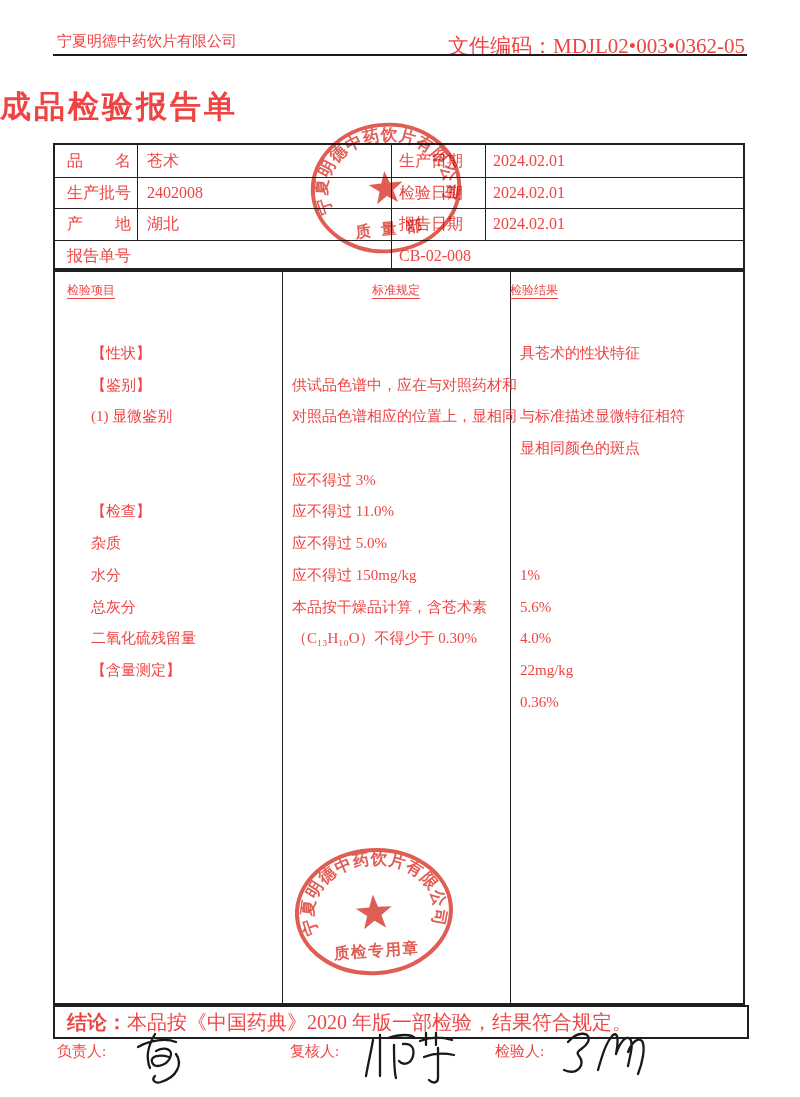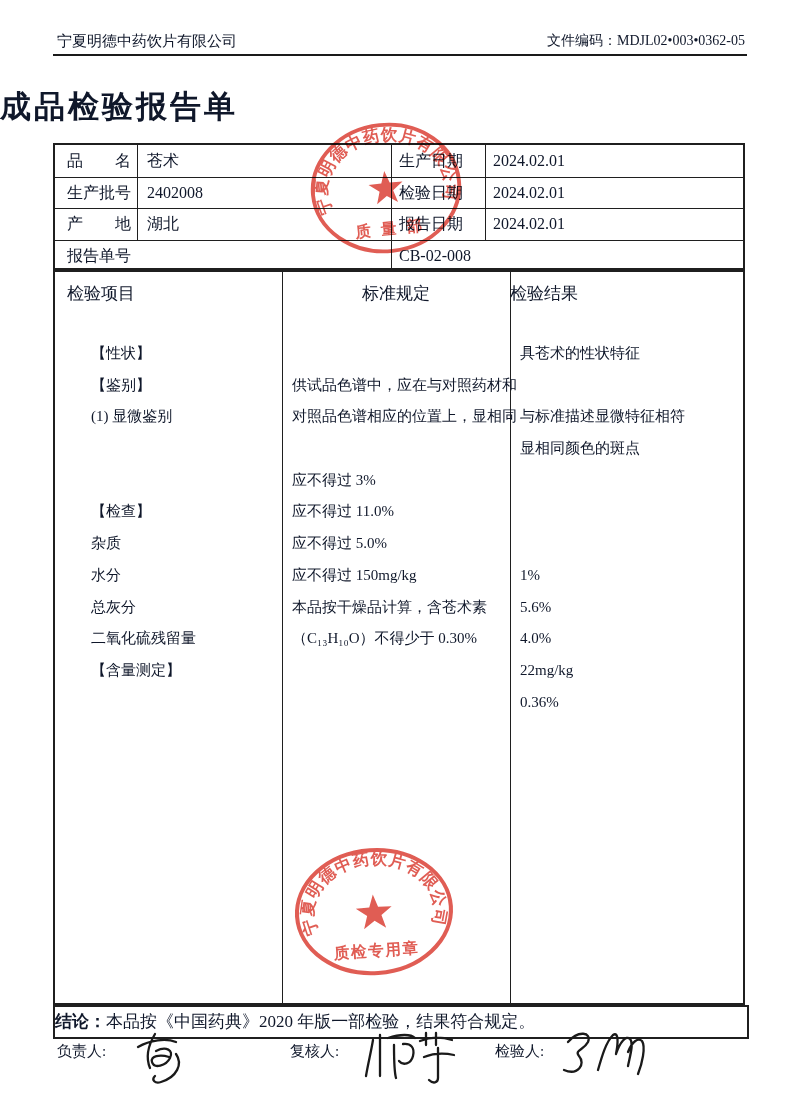--- a/index.html
+++ b/index.html
@@ -1,47 +1,47 @@
 <!DOCTYPE html>
 <html><head>
 <meta charset="utf-8">
 <style>
   html,body{margin:0;padding:0;background:#ffffff;}
   .page{
     position:relative;width:800px;height:1097px;background:#ffffff;
-    font-family:"Liberation Serif","DejaVu Serif",serif;color:#0f172a;overflow:hidden;
+    font-family:"Liberation Serif","DejaVu Serif",serif;color:#ef4444;overflow:hidden;
   }
   
   .hdr-company{position:absolute;left:57px;top:32px;font-size:15px;}
-  .hdr-code{position:absolute;right:55px;top:32px;font-size:14px;}
+  .hdr-code{position:absolute;right:55px;top:32px;font-size:21px;}
   .hdr-rule{position:absolute;left:53px;top:54px;width:694px;height:0;border-top:2px solid #1a1a1a;}
   
   .doc-title{position:absolute;left:0;top:86px;width:800px;
     font-size:31px;font-weight:bold;letter-spacing:3px;font-family:Liberation Serif, serif;}
   
   .info-table{position:absolute;left:53px;top:143px;width:692px;height:127px;border:2px solid #1f1f1f;box-sizing:border-box;}
   .info-table .h{position:absolute;left:0;width:100%;height:0;border-top:1.5px solid #1f1f1f;}
   .info-table .v{position:absolute;top:0;width:0;border-left:1.5px solid #1f1f1f;}
   .icell{position:absolute;height:31.7px;line-height:31.7px;font-size:16px;white-space:nowrap;}
   
   .main-table{position:absolute;left:53px;top:270px;width:692px;height:735px;border:2px solid #1f1f1f;box-sizing:border-box;}
   .main-table .v1{position:absolute;left:227px;top:0;height:100%;width:0;border-left:1.5px solid #1f1f1f;}
   .main-table .v2{position:absolute;left:455px;top:0;height:100%;width:0;border-left:1.5px solid #1f1f1f;}
-  .mt-head{position:absolute;top:10px;font-size:17px;text-underline-offset:4px;white-space:nowrap;}
+  .mt-head{position:absolute;top:10px;font-size:12px;text-decoration:underline;text-underline-offset:4px;white-space:nowrap;}
   .mt-head.c1{left:12px;}
   .mt-head.c2{left:227px;width:228px;text-align:center;}
   .mt-head.c3{left:455px;width:237px;text-align:left;}
   .col-lines{position:absolute;top:66px;font-size:15px;}
   .col-lines.c1{left:12px;width:210px;margin-left:24px;}
   .col-lines.c2{left:237px;width:212px;}
   .col-lines.c3{left:465px;width:222px;}
   .tline{height:31.7px;line-height:31.7px;white-space:nowrap;overflow:visible;}
   
   .conclusion{position:absolute;left:53px;top:1005px;width:696px;height:34px;border:2px solid #1f1f1f;
-    box-sizing:border-box;font-size:17px;line-height:30px;white-space:nowrap;}
+    box-sizing:border-box;font-size:20px;line-height:30px;padding-left:12px;white-space:nowrap;}
   .conclusion .lbl{font-weight:bold;}
   
   .sig-label{position:absolute;top:1042px;font-size:15px;}
   .sig-svg{position:absolute;}
   .sig-svg path{fill:none;stroke:#1a1a1a;stroke-width:2.3;stroke-linecap:round;stroke-linejoin:round;}
   
   .stamp{position:absolute;mix-blend-mode:multiply;opacity:0.88;}
   .stamp-top{left:308px;top:120px;transform:rotate(-6deg);}
   .stamp-bot{left:292px;top:846px;transform:rotate(-4deg);}
 </style>

